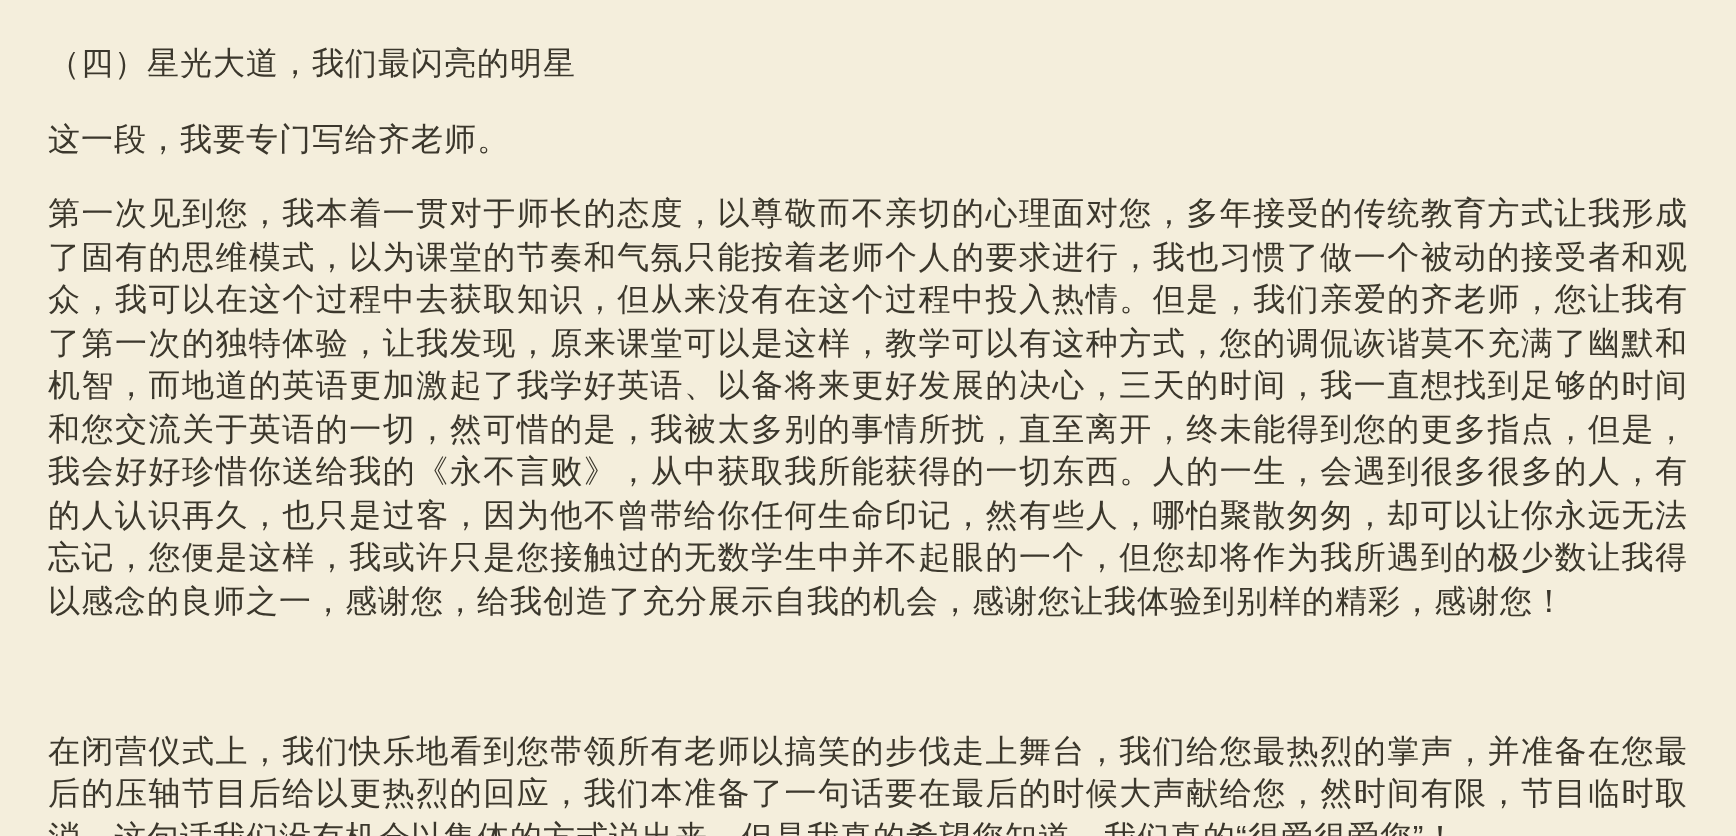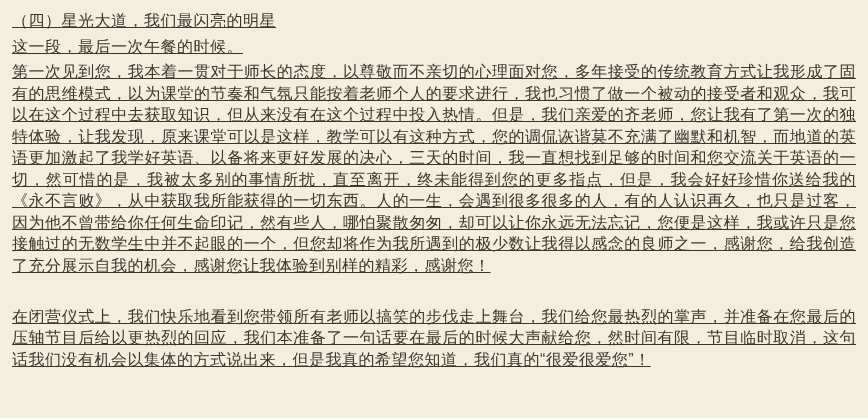--- a/index.html
+++ b/index.html
@@ -20,36 +20,35 @@
     overflow: hidden;
     background: var(--bg);
     color: var(--text);
     padding: 6px 8px 4px 8px;
     font-family: "Liberation Sans", "DejaVu Sans", sans-serif;
     font-size: 16px;
     line-height: 21.5px;
     letter-spacing: 0.5px;
   }
   .page p {
-    margin: 4px;
+    margin: 16px;
     text-align: justify;
     word-break: break-all;
-    text-decoration: underline;
   }
   .blank-line {
     height: 21.5px;
   }
 </style>
 </head>
 <body>
 
 <div class="page">
   <p>（四）星光大道，我们最闪亮的明星</p>
 
-  <p>这一段，最后一次午餐的时候。</p>
+  <p>这一段，我要专门写给齐老师。</p>
 
   <p>第一次见到您，我本着一贯对于师长的态度，以尊敬而不亲切的心理面对您，多年接受的传统教育方式让我形成了固有的思维模式，以为课堂的节奏和气氛只能按着老师个人的要求进行，我也习惯了做一个被动的接受者和观众，我可以在这个过程中去获取知识，但从来没有在这个过程中投入热情。但是，我们亲爱的齐老师，您让我有了第一次的独特体验，让我发现，原来课堂可以是这样，教学可以有这种方式，您的调侃诙谐莫不充满了幽默和机智，而地道的英语更加激起了我学好英语、以备将来更好发展的决心，三天的时间，我一直想找到足够的时间和您交流关于英语的一切，然可惜的是，我被太多别的事情所扰，直至离开，终未能得到您的更多指点，但是，我会好好珍惜你送给我的《永不言败》，从中获取我所能获得的一切东西。人的一生，会遇到很多很多的人，有的人认识再久，也只是过客，因为他不曾带给你任何生命印记，然有些人，哪怕聚散匆匆，却可以让你永远无法忘记，您便是这样，我或许只是您接触过的无数学生中并不起眼的一个，但您却将作为我所遇到的极少数让我得以感念的良师之一，感谢您，给我创造了充分展示自我的机会，感谢您让我体验到别样的精彩，感谢您！</p>
 
   <div class="blank-line"></div>
 
 
   <p>在闭营仪式上，我们快乐地看到您带领所有老师以搞笑的步伐走上舞台，我们给您最热烈的掌声，并准备在您最后的压轴节目后给以更热烈的回应，我们本准备了一句话要在最后的时候大声献给您，然时间有限，节目临时取消，这句话我们没有机会以集体的方式说出来，但是我真的希望您知道，我们真的“很爱很爱您”！</p>
 </div>
 
 </body></html>

